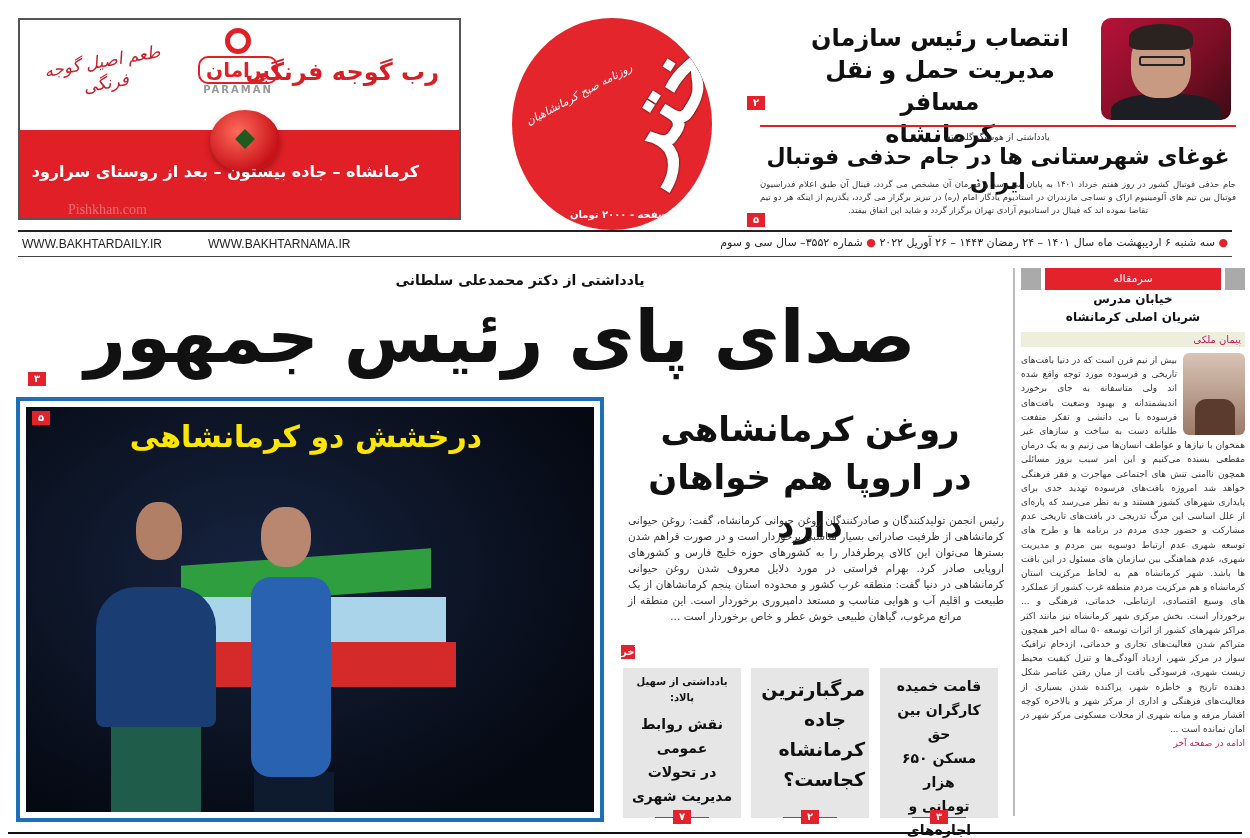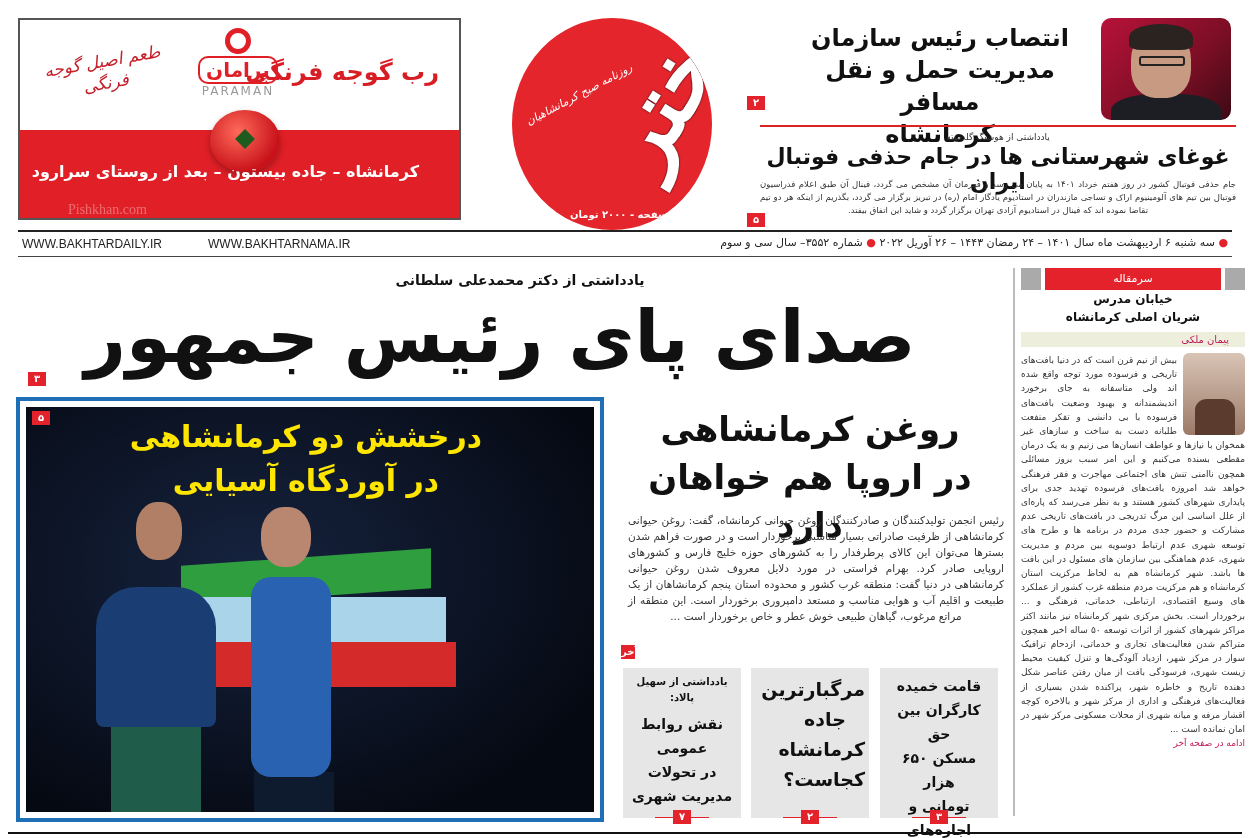--- a/index.html
+++ b/index.html
@@ -9,21 +9,21 @@
   .badge { background: #e3222b; color: #fff; font-size: 10px; line-height: 14px; text-align: center; width: 18px; height: 14px; font-weight: bold; }
 
   
   #ad { left: 18px; top: 18px; width: 443px; height: 202px; border: 2px solid #555; background: #fff; overflow: hidden; }
   #ad .redband { position: absolute; left: 0; right: 0; top: 110px; bottom: 0; background: #e01f26; }
   #ad .product { position: absolute; right: 20px; top: 38px; font-size: 24px; font-weight: bold; color: #d81e25; direction: rtl; }
   #ad .slogan { position: absolute; left: 24px; top: 30px; font-family: "DejaVu Serif", serif; font-style: italic; font-size: 17px; color: #c4202a; direction: rtl; transform: rotate(-10deg); width: 120px; text-align: center; line-height: 22px; }
   #ad .brand { position: absolute; left: 178px; top: 8px; width: 80px; text-align: center; }
   #ad .brand .tomlogo { width: 26px; height: 26px; border: 5px solid #e01f26; border-radius: 50%; margin: 0 auto 2px; }
   #ad .brand .bname { font-size: 20px; font-weight: bold; color: #e01f26; direction: rtl; border: 2px solid #e01f26; border-radius: 10px; padding: 0 6px; display: inline-block; }
-  #ad .brand .latin { font-size: 12px; color: #999; letter-spacing: 2px; }
+  #ad .brand .latin { font-size: 10px; color: #999; letter-spacing: 2px; font-weight: bold; }
   #ad .tomato { position: absolute; left: 190px; top: 90px; width: 70px; height: 62px; border-radius: 50%; background: radial-gradient(circle at 40% 35%, #ff6a5a, #c8121a 70%); box-shadow: 0 3px 6px rgba(0,0,0,.3); }
   #ad .tomato .stem { position: absolute; left: 28px; top: 22px; width: 14px; height: 14px; background: #1f5a1f; transform: rotate(45deg); }
   #ad .addr { position: absolute; right: 40px; top: 142px; color: #fff; font-weight: bold; font-size: 16px; direction: rtl; }
   #ad .phone { position: absolute; right: 60px; top: 168px; color: #fff; font-weight: bold; font-size: 17px; direction: rtl; }
   #ad .wm { position: absolute; left: 48px; top: 182px; color: rgba(255,255,255,.35); font-size: 14px; font-family: Liberation Serif, serif; }
 
   
   #logo { left: 512px; top: 18px; width: 200px; height: 212px; border-radius: 50%; background: #e4252c; overflow: hidden; }
   #logo .word { position: absolute; left: 70px; top: 10px; color: #fff; font-size: 90px; font-weight: bold; font-family: "DejaVu Serif", serif; direction: rtl; transform: rotate(-58deg); transform-origin: center; text-shadow: 0 0 2px #000; }
   #logo .tag { position: absolute; left: 8px; top: 70px; color: #fff; font-size: 11px; font-style: italic; direction: rtl; transform: rotate(-28deg); font-family: "DejaVu Serif", serif; }
@@ -87,21 +87,21 @@
   #box1 { left: 623px; }
   #box2 { left: 751px; padding-left: 34px; }
   #box3 { left: 880px; }
 
   
   #ed { left: 1013px; top: 268px; width: 240px; height: 548px; border-left: 2px solid #bbb; border-right: 2px solid #14532d; padding: 0 6px; }
   #ed .label-row { display: flex; gap: 4px; height: 22px; }
   #ed .label-row .gray { width: 20px; background: #aaa; }
   #ed .label-row .red { flex: 1; background: #e3222b; color: #fff; font-size: 11px; text-align: center; line-height: 22px; direction: rtl; }
   #ed .ttl { text-align: center; direction: rtl; font-size: 12px; font-weight: bold; line-height: 18px; }
-  #ed .author { background: #eeeedd; color: #c01a5b; font-size: 10px; direction: rtl; padding: 2px 16px; margin-top: 6px; }
+  #ed .author { background: #eeeedd; color: #c01a5b; font-size: 10px; direction: rtl; padding: 2px 4px; margin-top: 6px; }
   #ed .portrait { float: right; width: 62px; height: 82px; margin: 6px 0 0 6px; border-radius: 6px; background: linear-gradient(180deg,#d9c4b5,#9b7a68); position: relative; overflow: hidden; }
   #ed .portrait::after { content: ""; position: absolute; left: 12px; bottom: 0; width: 40px; height: 36px; background: #5a3b2e; border-radius: 30% 30% 0 0; }
   #ed .text { font-size: 9px; line-height: 14.2px; color: #333; direction: rtl; text-align: justify; margin-top: 6px; }
   #ed .more { color: #c01a5b; font-size: 9px; direction: rtl; margin-top: 2px; }
 
   #bottom-rule { left: 8px; top: 832px; width: 1234px; height: 2px; background: #111; }
 </style>
 </head>
 <body>
 
@@ -168,21 +168,20 @@
       <div class="flag-r"></div>
     <div class="coach-legs"></div>
       <div class="coach-body"></div>
       <div class="coach-head"></div>
     <div class="wr-legs"></div>
       <div class="wr-body"></div>
       <div class="wr-head"></div>
     <div class="ph-badge badge">۵</div>
     <div class="ph-head">
       <div>درخشش دو کرمانشاهی</div>
-      <div>در آوردگاه آسیایی</div>
     </div>
   </div>
 </div>
 
 <div id="oil-head" class="abs">
   <div>روغن کرمانشاهی</div>
   <div>در اروپا هم خواهان دارد</div>
 </div>
 <div id="oil-body" class="abs">رئیس انجمن تولیدکنندگان و صادرکنندگان روغن حیوانی کرمانشاه، گفت: روغن حیوانی کرمانشاهی از ظرفیت صادراتی بسیار مناسبی برخوردار است و در صورت فراهم شدن بسترها می‌توان این کالای پرطرفدار را به کشورهای حوزه خلیج فارس و کشورهای اروپایی صادر کرد. بهرام فراستی در مورد دلایل معروف شدن روغن حیوانی کرمانشاهی در دنیا گفت: منطقه غرب کشور و محدوده استان پنجم کرمانشاهان از یک طبیعت و اقلیم آب و هوایی مناسب و مستعد دامپروری برخوردار است. این منطقه از مراتع مرغوب، گیاهان طبیعی خوش عطر و خاص برخوردار است ...</div>
 <div id="oil-badge" class="abs badge">آخر</div>

